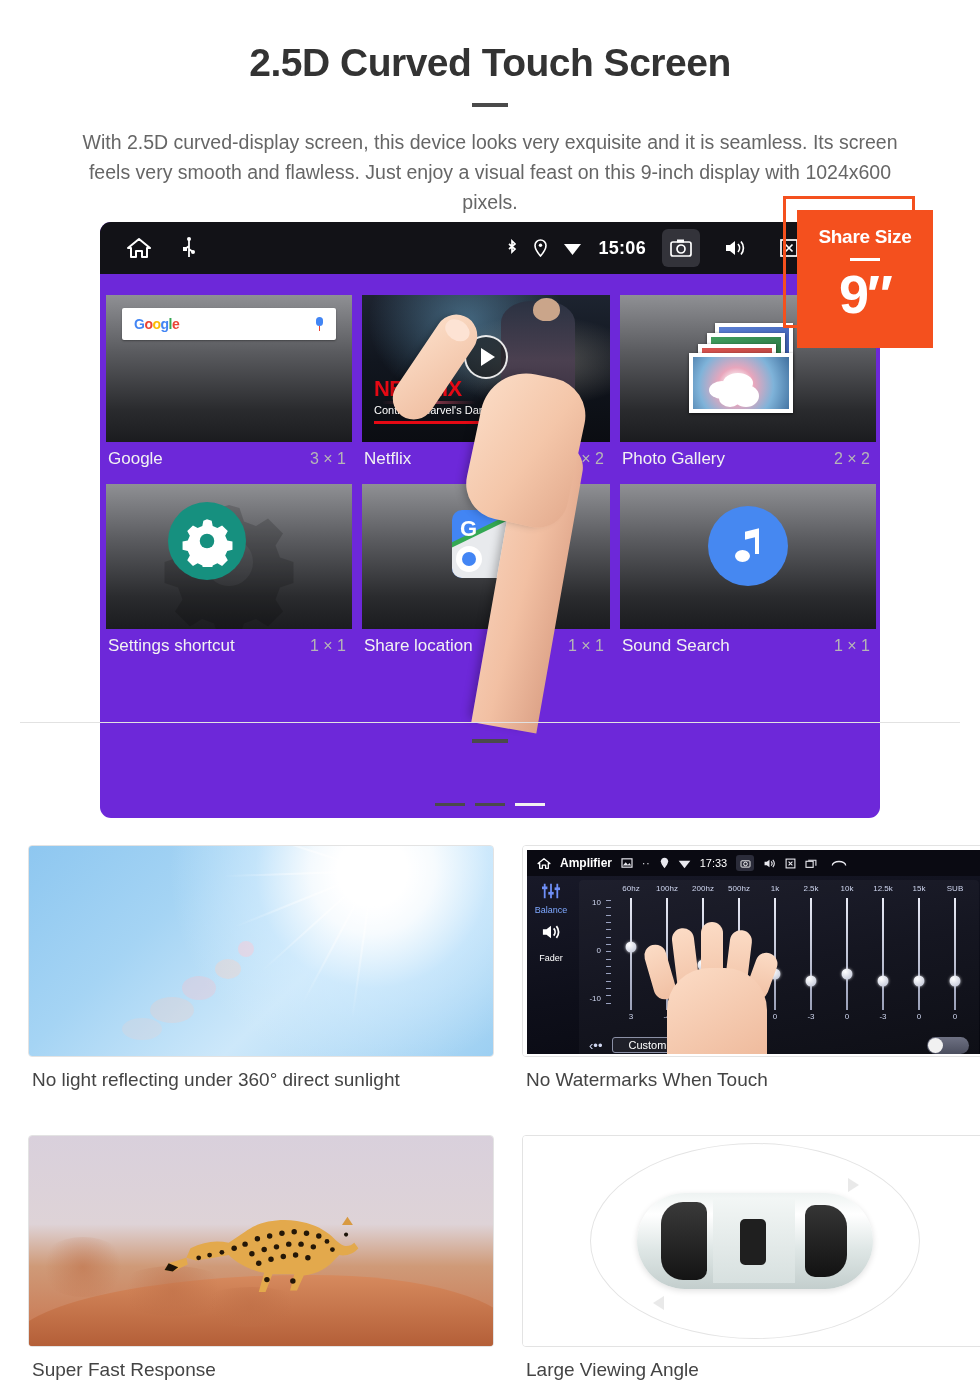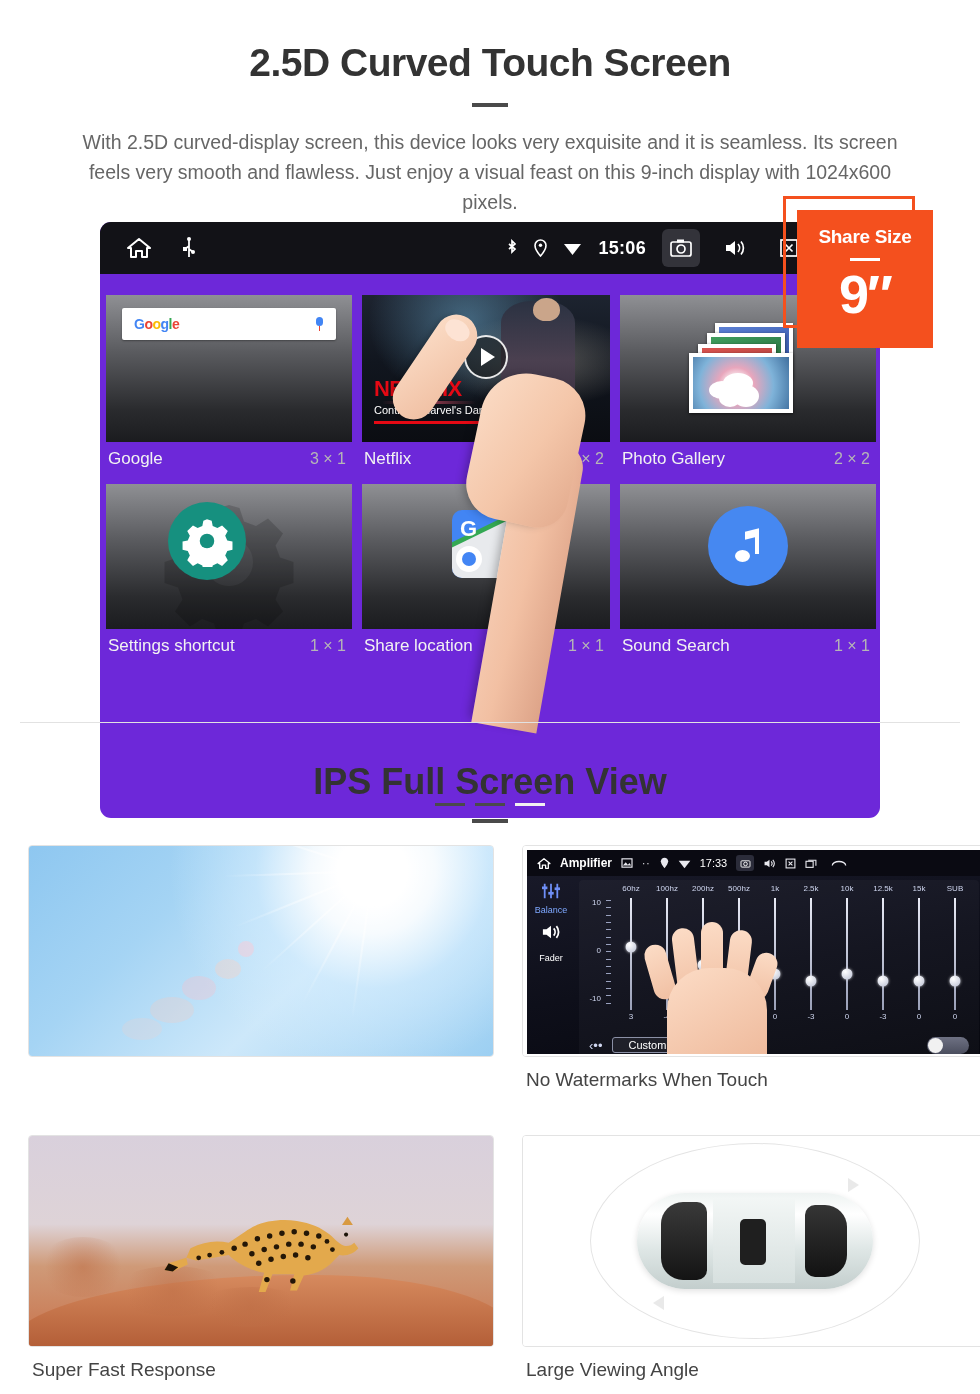--- a/index.html
+++ b/index.html
@@ -485,21 +485,20 @@
         <div class="t">Share Size</div>
         <div class="ln"></div>
         <div class="v">9″</div>
       </div>
     </div>
   </div>
 
   <div class="divider"></div>
 
   <div class="sec2">
-    <div class="h2">IPS Full Screen View</div>
     <div class="rule2"></div>
 
     <div class="grid">
 
       <div class="grow">
 
         <div class="gcell">
           <div class="gimg">
             <div class="sky"></div>
             <i class="ray" style="transform:rotate(8deg)"></i>
@@ -512,20 +511,21 @@
             <i class="ray" style="transform:rotate(148deg)"></i>
             <i class="ray" style="transform:rotate(168deg)"></i>
             <i class="ray" style="transform:rotate(188deg)"></i>
             <i class="ray" style="transform:rotate(208deg)"></i>
             <i class="flare" style="left:45%;top:45%;width:16px;height:16px;background:rgba(255,200,210,.45)"></i>
             <i class="flare" style="left:40%;top:54%;width:26px;height:20px;background:rgba(255,205,190,.35)"></i>
             <i class="flare" style="left:33%;top:62%;width:34px;height:24px;background:rgba(255,190,200,.3)"></i>
             <i class="flare" style="left:26%;top:72%;width:44px;height:26px;background:rgba(255,200,185,.25)"></i>
             <i class="flare" style="left:20%;top:82%;width:40px;height:22px;background:rgba(255,205,195,.2)"></i>
           </div>
+          <div class="gcap">No light reflecting under 360° direct sunlight</div>
         </div>
 
         <div class="gcell">
           <div class="gimg">
             <div style="position:absolute;left:0;top:0;width:100%;height:100%;background:#fff;"></div>
             <div style="position:absolute;left:4px;top:4px;width:458px;height:204px;overflow:hidden;">
               <div class="amp">
 
                 <div class="amp-bar">
                   <span class="amp-ico">

